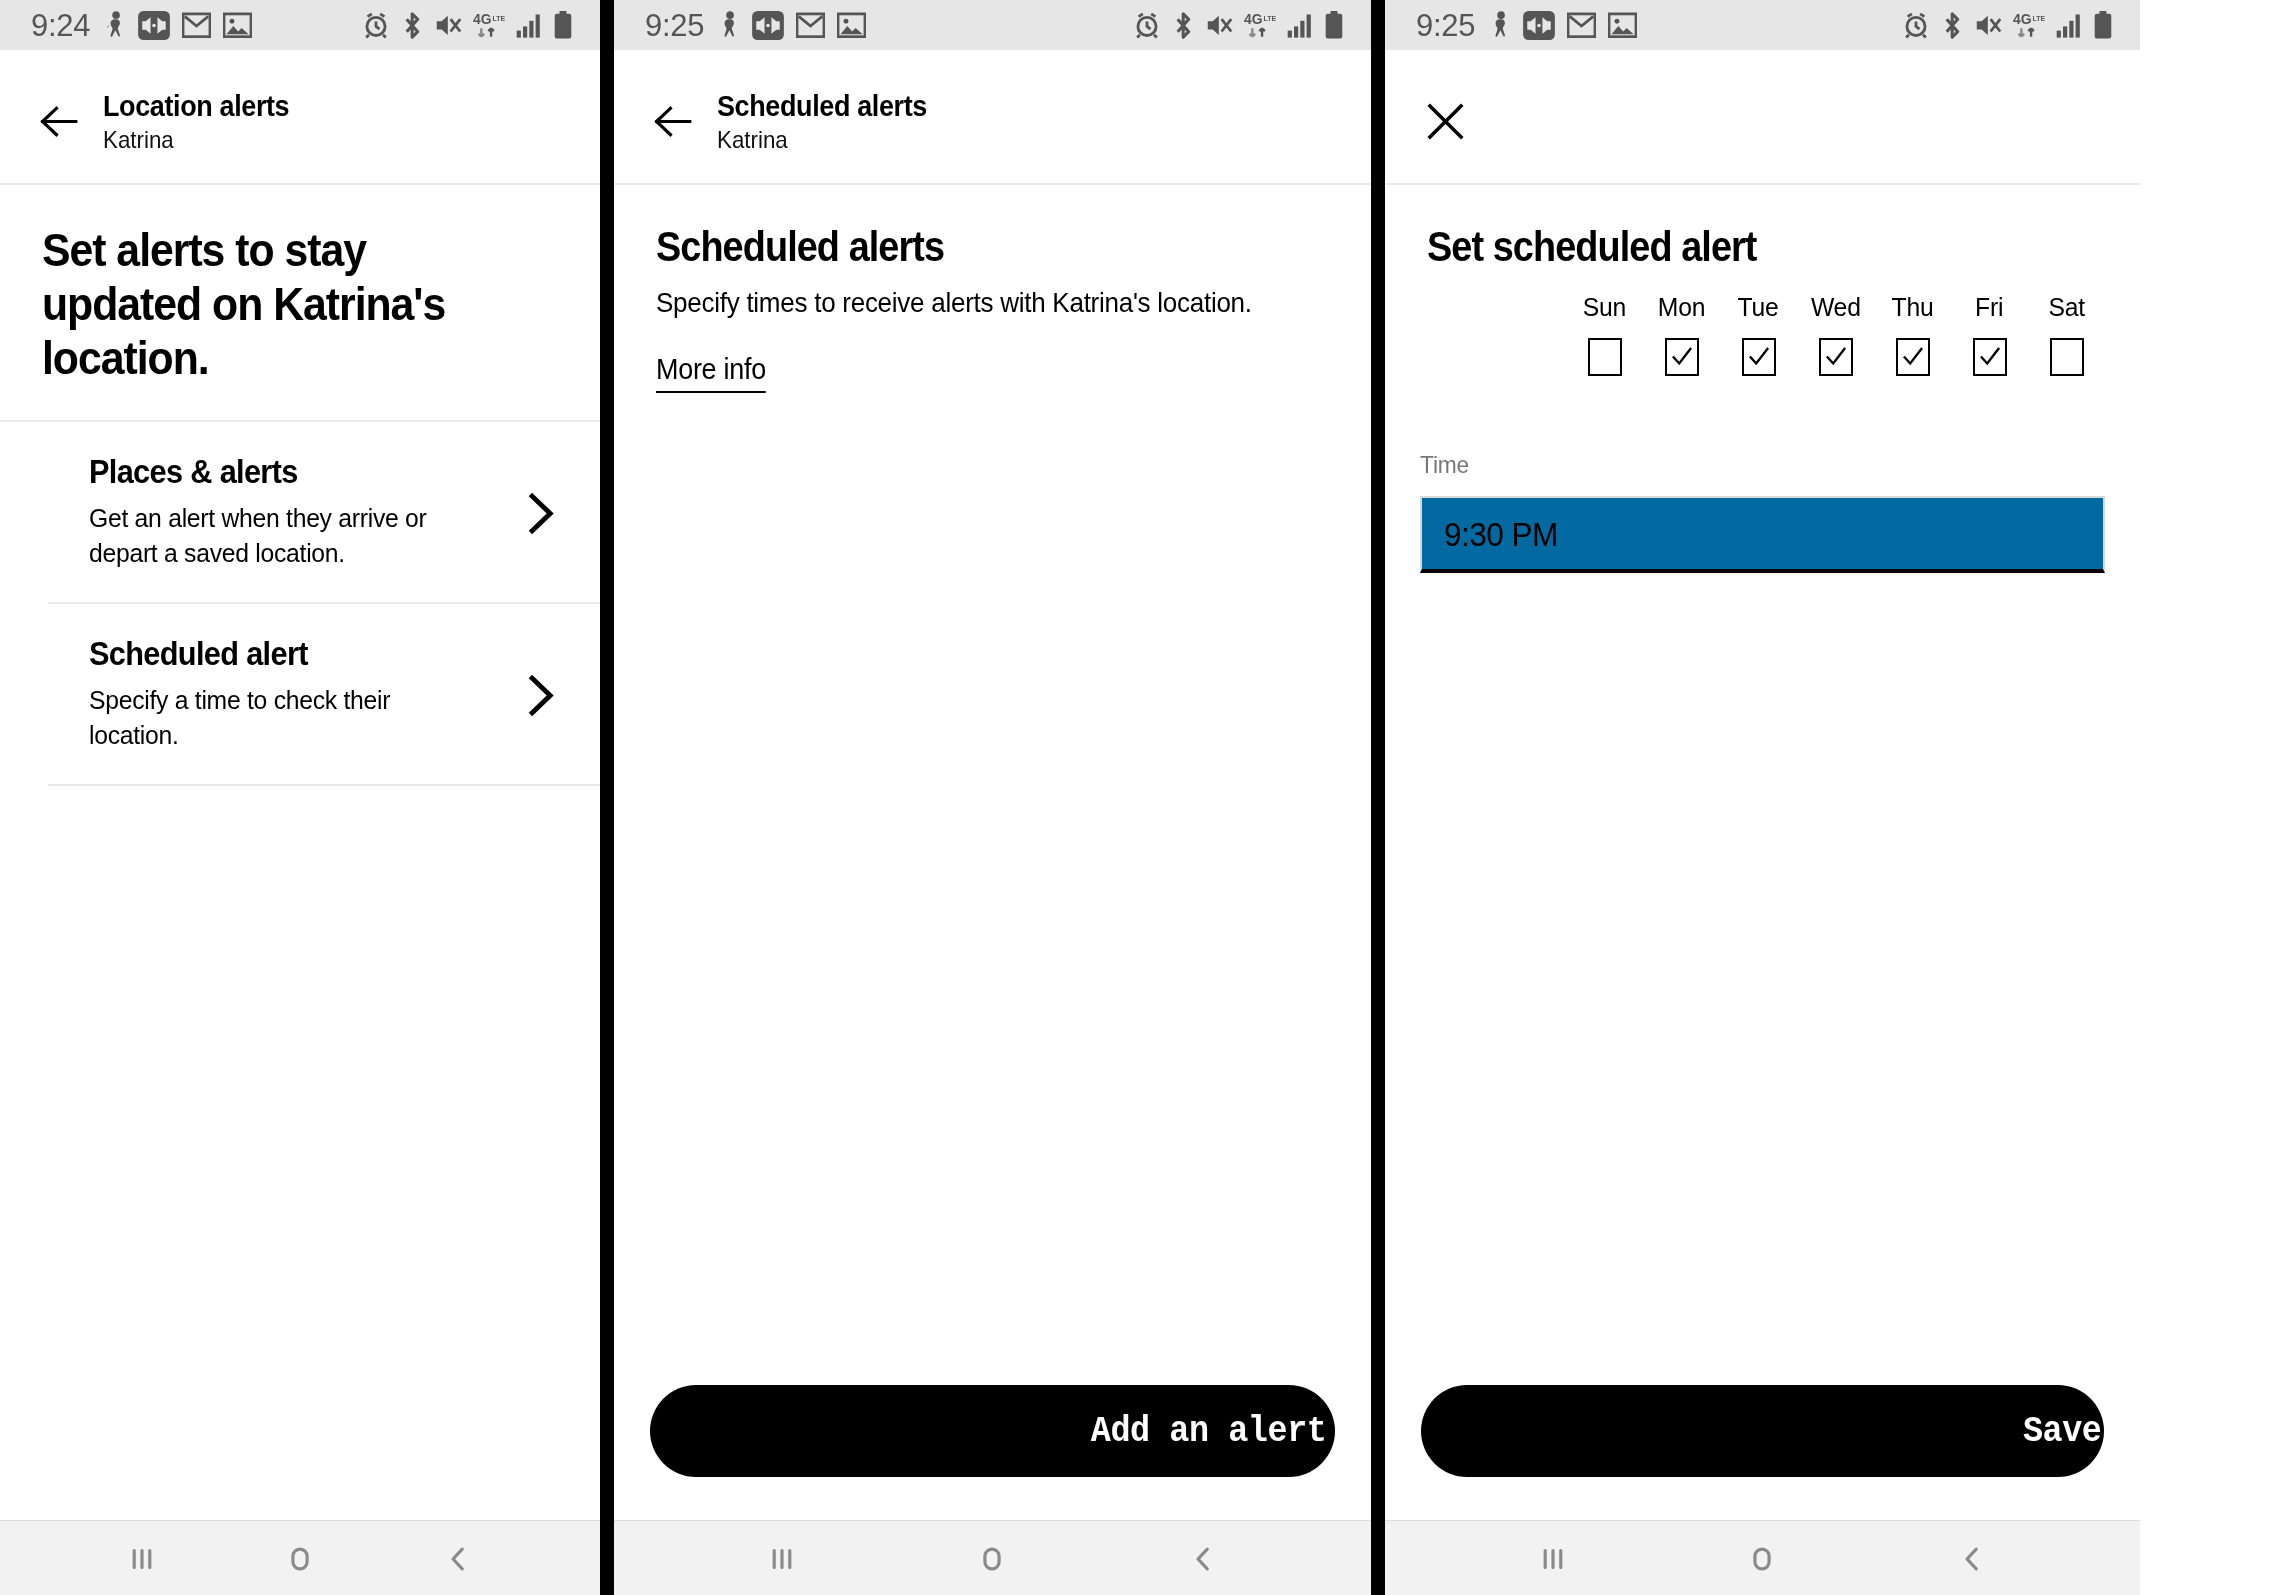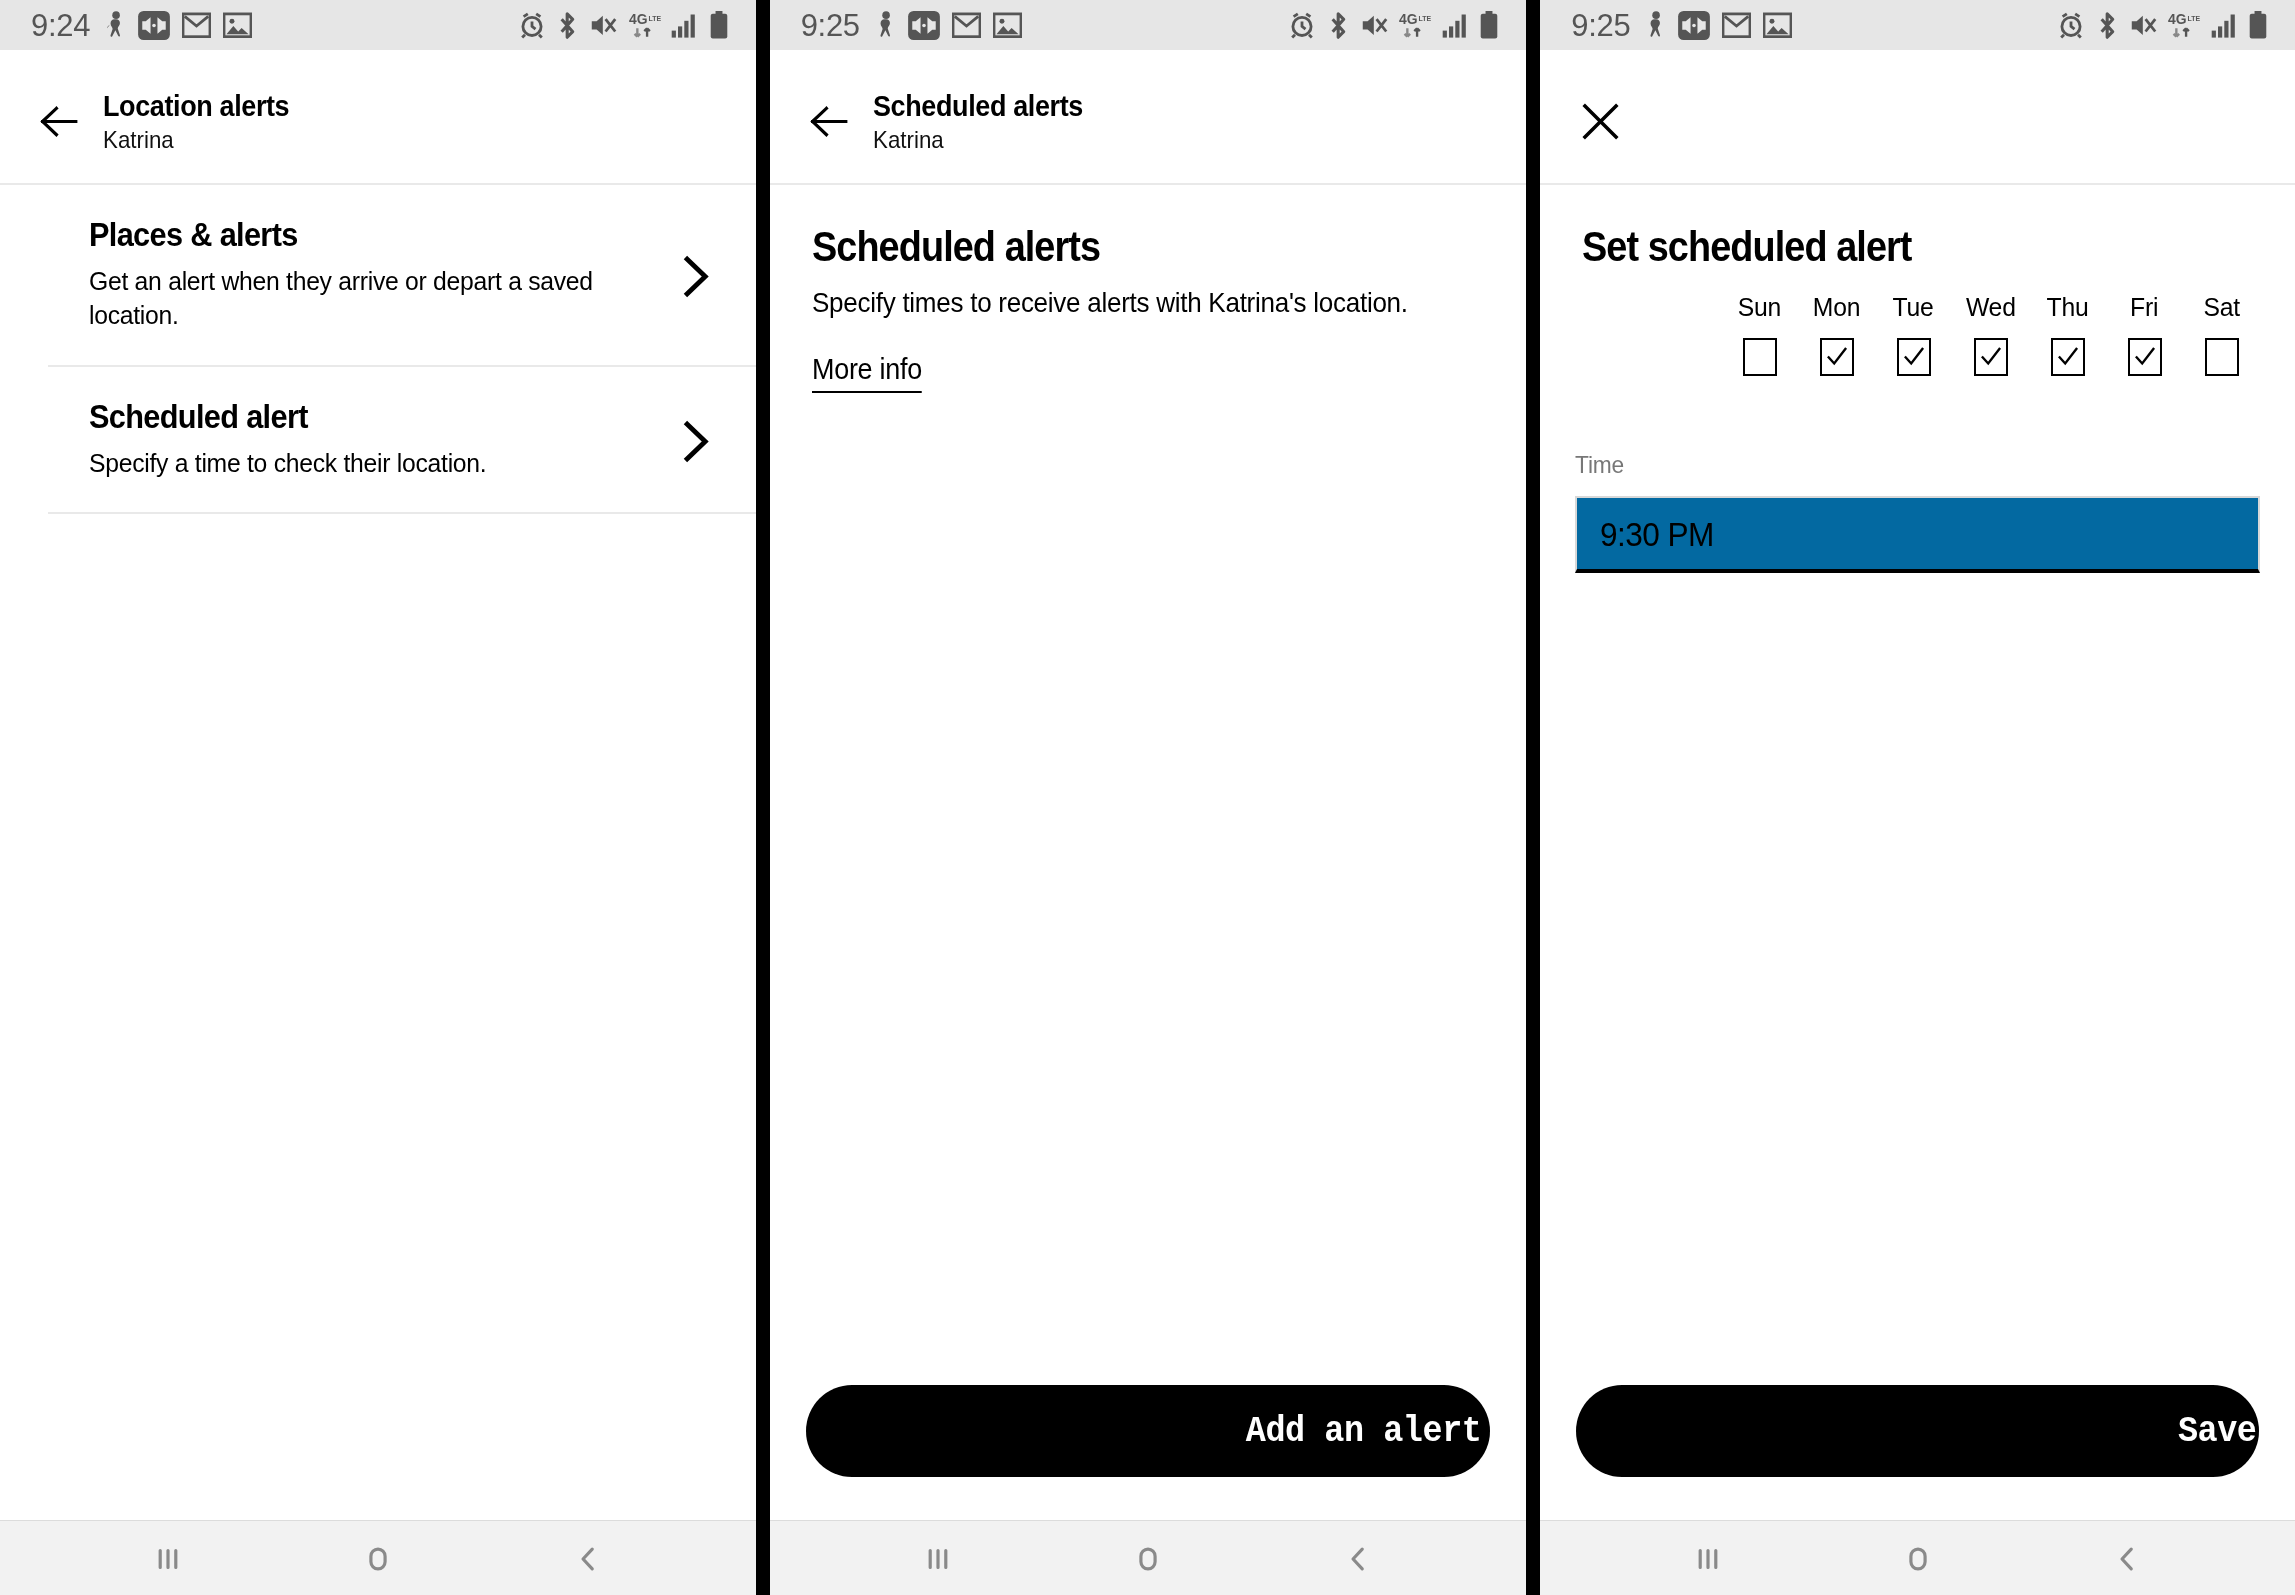--- a/index.html
+++ b/index.html
@@ -14,21 +14,21 @@
     width:2295px; height:1596px;
   }
   .panel{
     position:relative;
     display:flex;
     flex-direction:column;
     background:#ffffff;
     height:1596px;
     overflow:hidden;
   }
-  .panel-1{ width:756px; }
+  .panel-1{ width:600px; }
   .panel-2{ width:757px; }
   .panel-3{ width:755px; }
   .divider-col{
     width:14px;
     background:#000000;
     height:1596px;
     flex:0 0 14px;
   }
 
   
@@ -353,20 +353,23 @@
             <path d="M56 31H8M8 31l20-19M8 31l20 19" fill="none" stroke="#000" stroke-width="4.5" stroke-linecap="square"></path>
           </svg>
       </div>
       <div class="titlewrap">
         <div class="apptitle">Location alerts</div>
         <div class="appsub">Katrina</div>
       </div>
     </div>
 
     <div class="content">
+      <div class="hero with-rule">
+        <h1>Set alerts to stay updated on Katrina's location.</h1>
+      </div>
 
       <div class="rows">
 
         <div class="row">
           <div class="row-txt">
             <div class="row-title">Places &amp; alerts</div>
             <div class="row-desc">Get an alert when they arrive or depart a saved location.</div>
           </div>
           <div class="row-chev">
             <svg width="31" height="43" viewBox="0 0 44 62">

